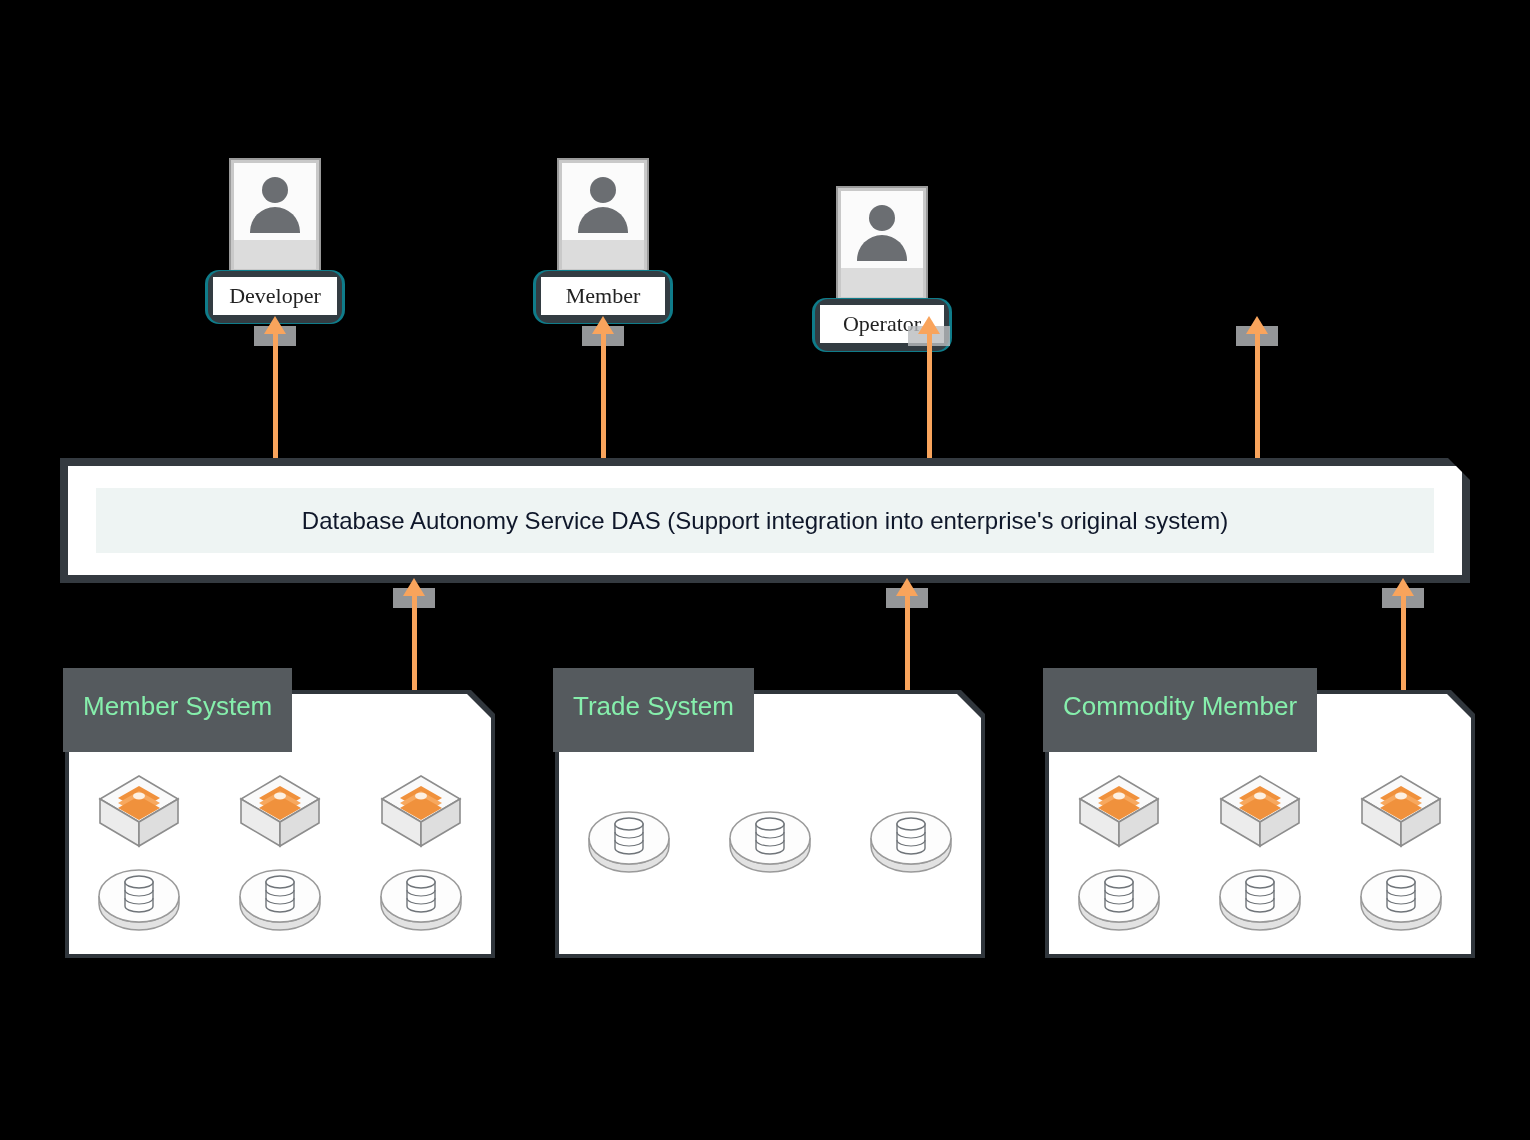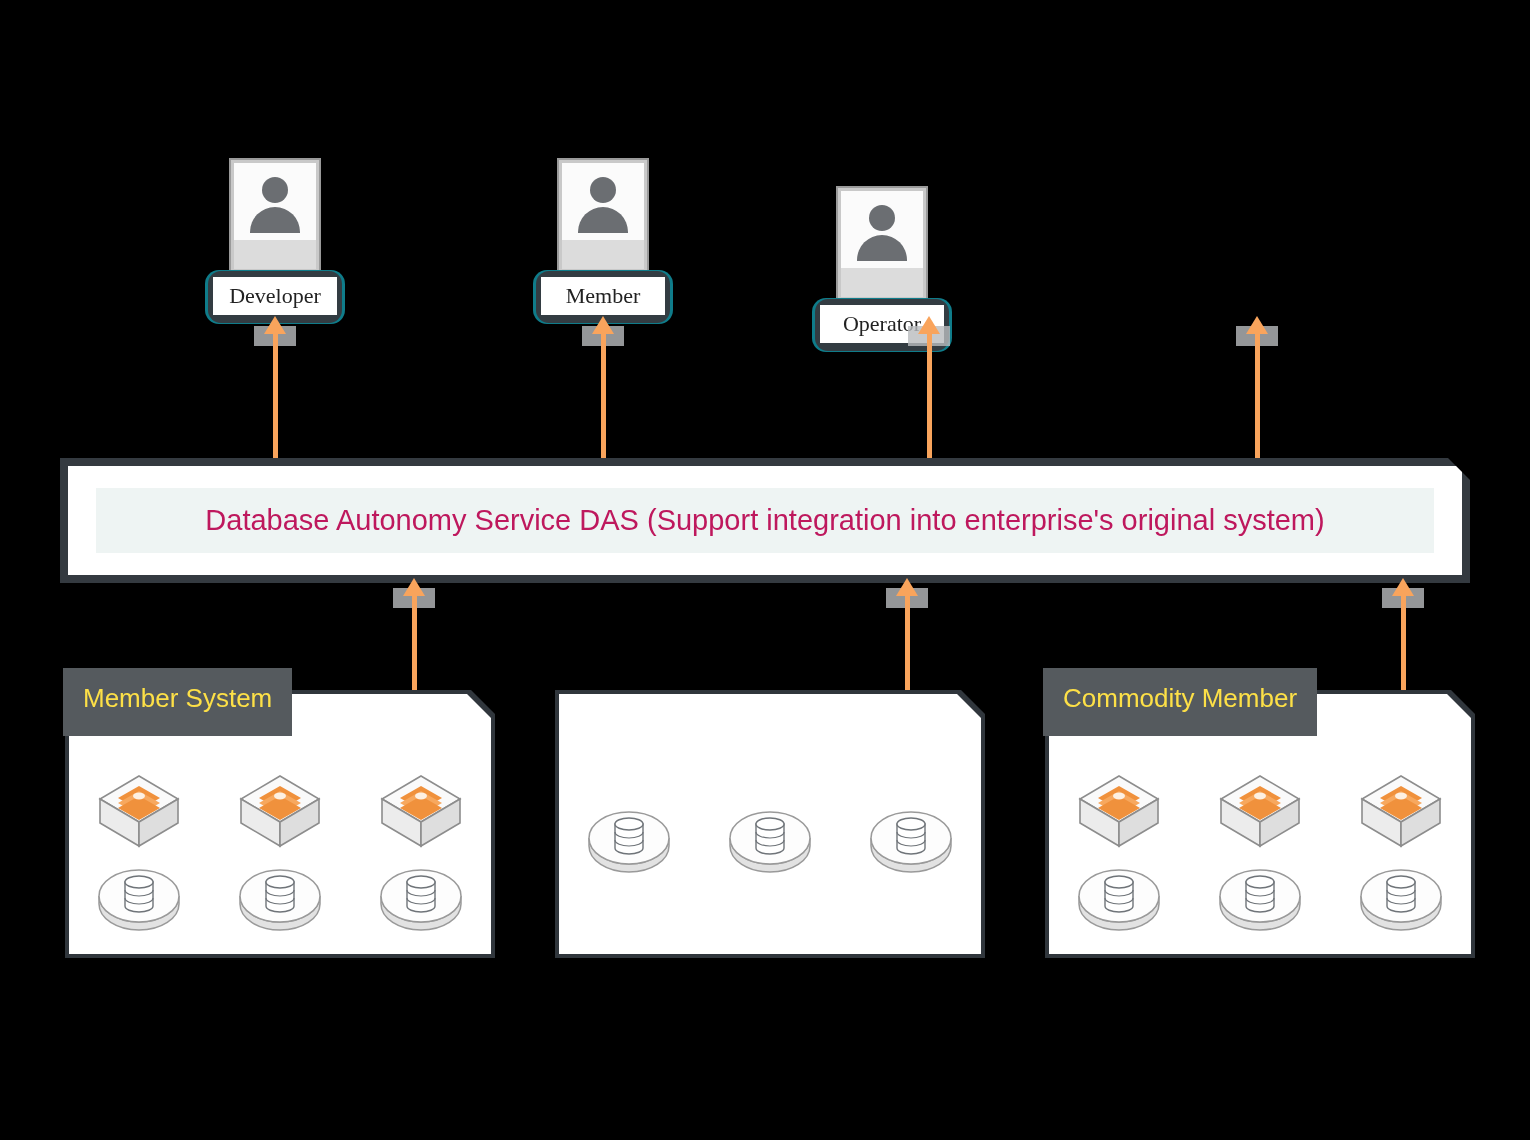--- a/index.html
+++ b/index.html
@@ -160,22 +160,22 @@
   }
   #das-panel {
     width: 100%;
     height: 100%;
     background: #eef4f3;
     display: flex;
     align-items: center;
     justify-content: center;
   }
   #das-text {
-    color: #be185d;
-    font-size: 29px;
+    color: #0f172a;
+    font-size: 24px;
     white-space: nowrap;
   }
 
   
   .system {
     position: absolute;
     width: 440px;
     height: 290px;
   }
   .system-frame {
@@ -194,23 +194,23 @@
     width: 422px;
     height: 260px;
     background: #ffffff;
     clip-path: polygon(0 0, calc(100% - 24px) 0, 100% 24px, 100% 100%, 0 100%);
   }
   .system-title {
     position: absolute;
     left: 8px;
     top: 0px;
     height: 52px;
-    padding: 8px 20px;
+    padding: 16px 20px;
     background: #555a5e;
-    color: #fde047;
+    color: #86efac;
     font-size: 26px;
     line-height: 44px;
     white-space: nowrap;
     z-index: 3;
   }
   .icon-row {
     position: absolute;
     left: 14px;
     width: 422px;
     display: flex;
@@ -419,20 +419,21 @@
           <path d="M29,24 A14,6 0 0 0 57,24" fill="none" stroke="#6f7479" stroke-width="1.2"></path>
           <path d="M29,32 A14,6 0 0 0 57,32" fill="none" stroke="#6f7479" stroke-width="1.2"></path>
         </svg>
       </div>
     </div>
   </div>
 
   <div class="system" style="left:545px; top:668px;">
     <div class="system-frame"></div>
     <div class="system-body"></div>
+    <div class="system-title">Trade System</div>
 
     <div class="icon-row" style="top:140px;">
       <div class="dbcyl">
         <svg width="86" height="74" viewBox="0 0 86 74">
           <path d="M3,30 A40,26 0 0 0 83,30 L83,38 A40,26 0 0 1 3,38 Z" fill="#e2e2e2" stroke="#9a9a9a" stroke-width="1.5"></path>
           <ellipse cx="43" cy="30" rx="40" ry="26" fill="#fdfdfd" stroke="#9a9a9a" stroke-width="1.5"></ellipse>
           <path d="M29,16 L29,40 A14,6 0 0 0 57,40 L57,16 Z" fill="#ffffff" stroke="#6f7479" stroke-width="1.4"></path>
           <ellipse cx="43" cy="16" rx="14" ry="6" fill="#ffffff" stroke="#6f7479" stroke-width="1.4"></ellipse>
           <path d="M29,24 A14,6 0 0 0 57,24" fill="none" stroke="#6f7479" stroke-width="1.2"></path>
           <path d="M29,32 A14,6 0 0 0 57,32" fill="none" stroke="#6f7479" stroke-width="1.2"></path>

